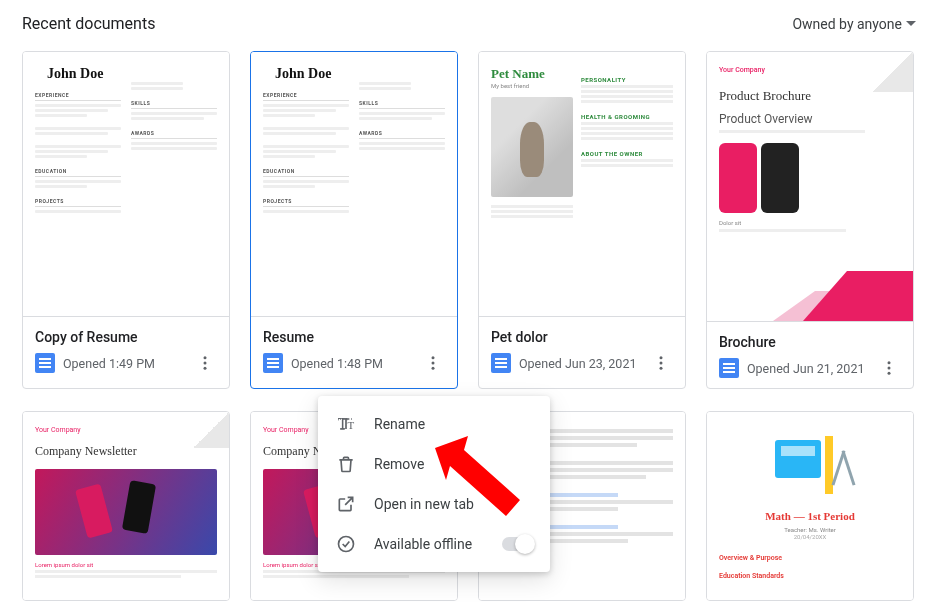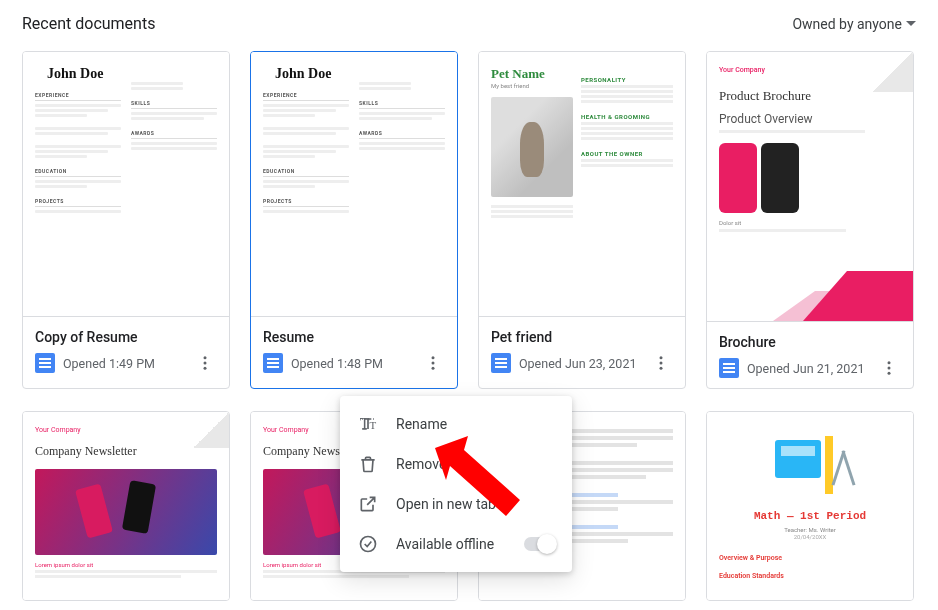--- a/index.html
+++ b/index.html
@@ -175,30 +175,30 @@
 
   .math-thumb{padding:14px 12px; text-align:center; position:relative;}
   .math-thumb .illus{margin:4px auto 10px; width:110px; height:70px; position:relative;}
   .math-thumb .book{position:absolute; left:20px; top:10px; width:46px; height:38px; background:#29b6f6; border-radius:3px;}
   .math-thumb .book::after{content:""; position:absolute; left:6px; top:6px; right:6px; height:10px; background:#fff; opacity:0.6;}
   .math-thumb .ruler{position:absolute; left:70px; top:6px; width:8px; height:58px; background:#ffca28;}
   .math-thumb .compass{position:absolute; right:6px; top:14px; width:30px; height:44px;}
   .math-thumb .compass::before,.math-thumb .compass::after{content:""; position:absolute; top:6px; width:3px; height:36px; background:#90a4ae;}
   .math-thumb .compass::before{left:8px; transform:rotate(18deg);}
   .math-thumb .compass::after{left:18px; transform:rotate(-18deg);}
-  .math-thumb .mt{font-size:11px; font-weight:700; color:#e53935; font-family:Liberation Mono, monospace;}
+  .math-thumb .mt{font-size:11px; font-weight:700; color:#e53935; font-family:Liberation Serif, serif;}
   .math-thumb .teach{font-size:6px; color:#888; margin-top:4px;}
   .math-thumb .date{font-size:6px; color:#aaa;}
   .math-thumb .ovw{font-size:7px; color:#e53935; text-align:left; margin-top:14px; font-weight:600;}
   .math-thumb .std{font-size:7px; color:#e53935; text-align:left; margin-top:10px; font-weight:600;}
 
   
   .context-menu {
     position: absolute;
-    left: 340px;
+    left: 318px;
     top: 396px;
     width: 232px;
     background: #fff;
     border-radius: 4px;
     box-shadow: 0 2px 6px rgba(0,0,0,0.18), 0 8px 24px rgba(0,0,0,0.12);
     padding: 8px 0;
     z-index: 50;
   }
   .menu-item {
     display: flex;
@@ -394,21 +394,21 @@
         <div class="line"></div>
           <div class="line"></div>
           <div class="line"></div>
           <div class="line"></div>
         <div class="gh">ABOUT THE OWNER</div>
         <div class="line"></div>
           <div class="line"></div>
       </div>
     </div>
     <div class="meta">
-      <div class="doc-title">Pet friend</div>
+      <div class="doc-title">Pet dolor</div>
       <div class="meta-row">
         <div class="docs-icon"></div>
         <div class="opened">Opened Jun 23, 2021</div>
         <div class="more-btn">
           <svg viewBox="0 0 24 24">
               <circle cx="12" cy="5" r="2" fill="currentColor"></circle>
               <circle cx="12" cy="12" r="2" fill="currentColor"></circle>
               <circle cx="12" cy="19" r="2" fill="currentColor"></circle>
             </svg>
         </div>

